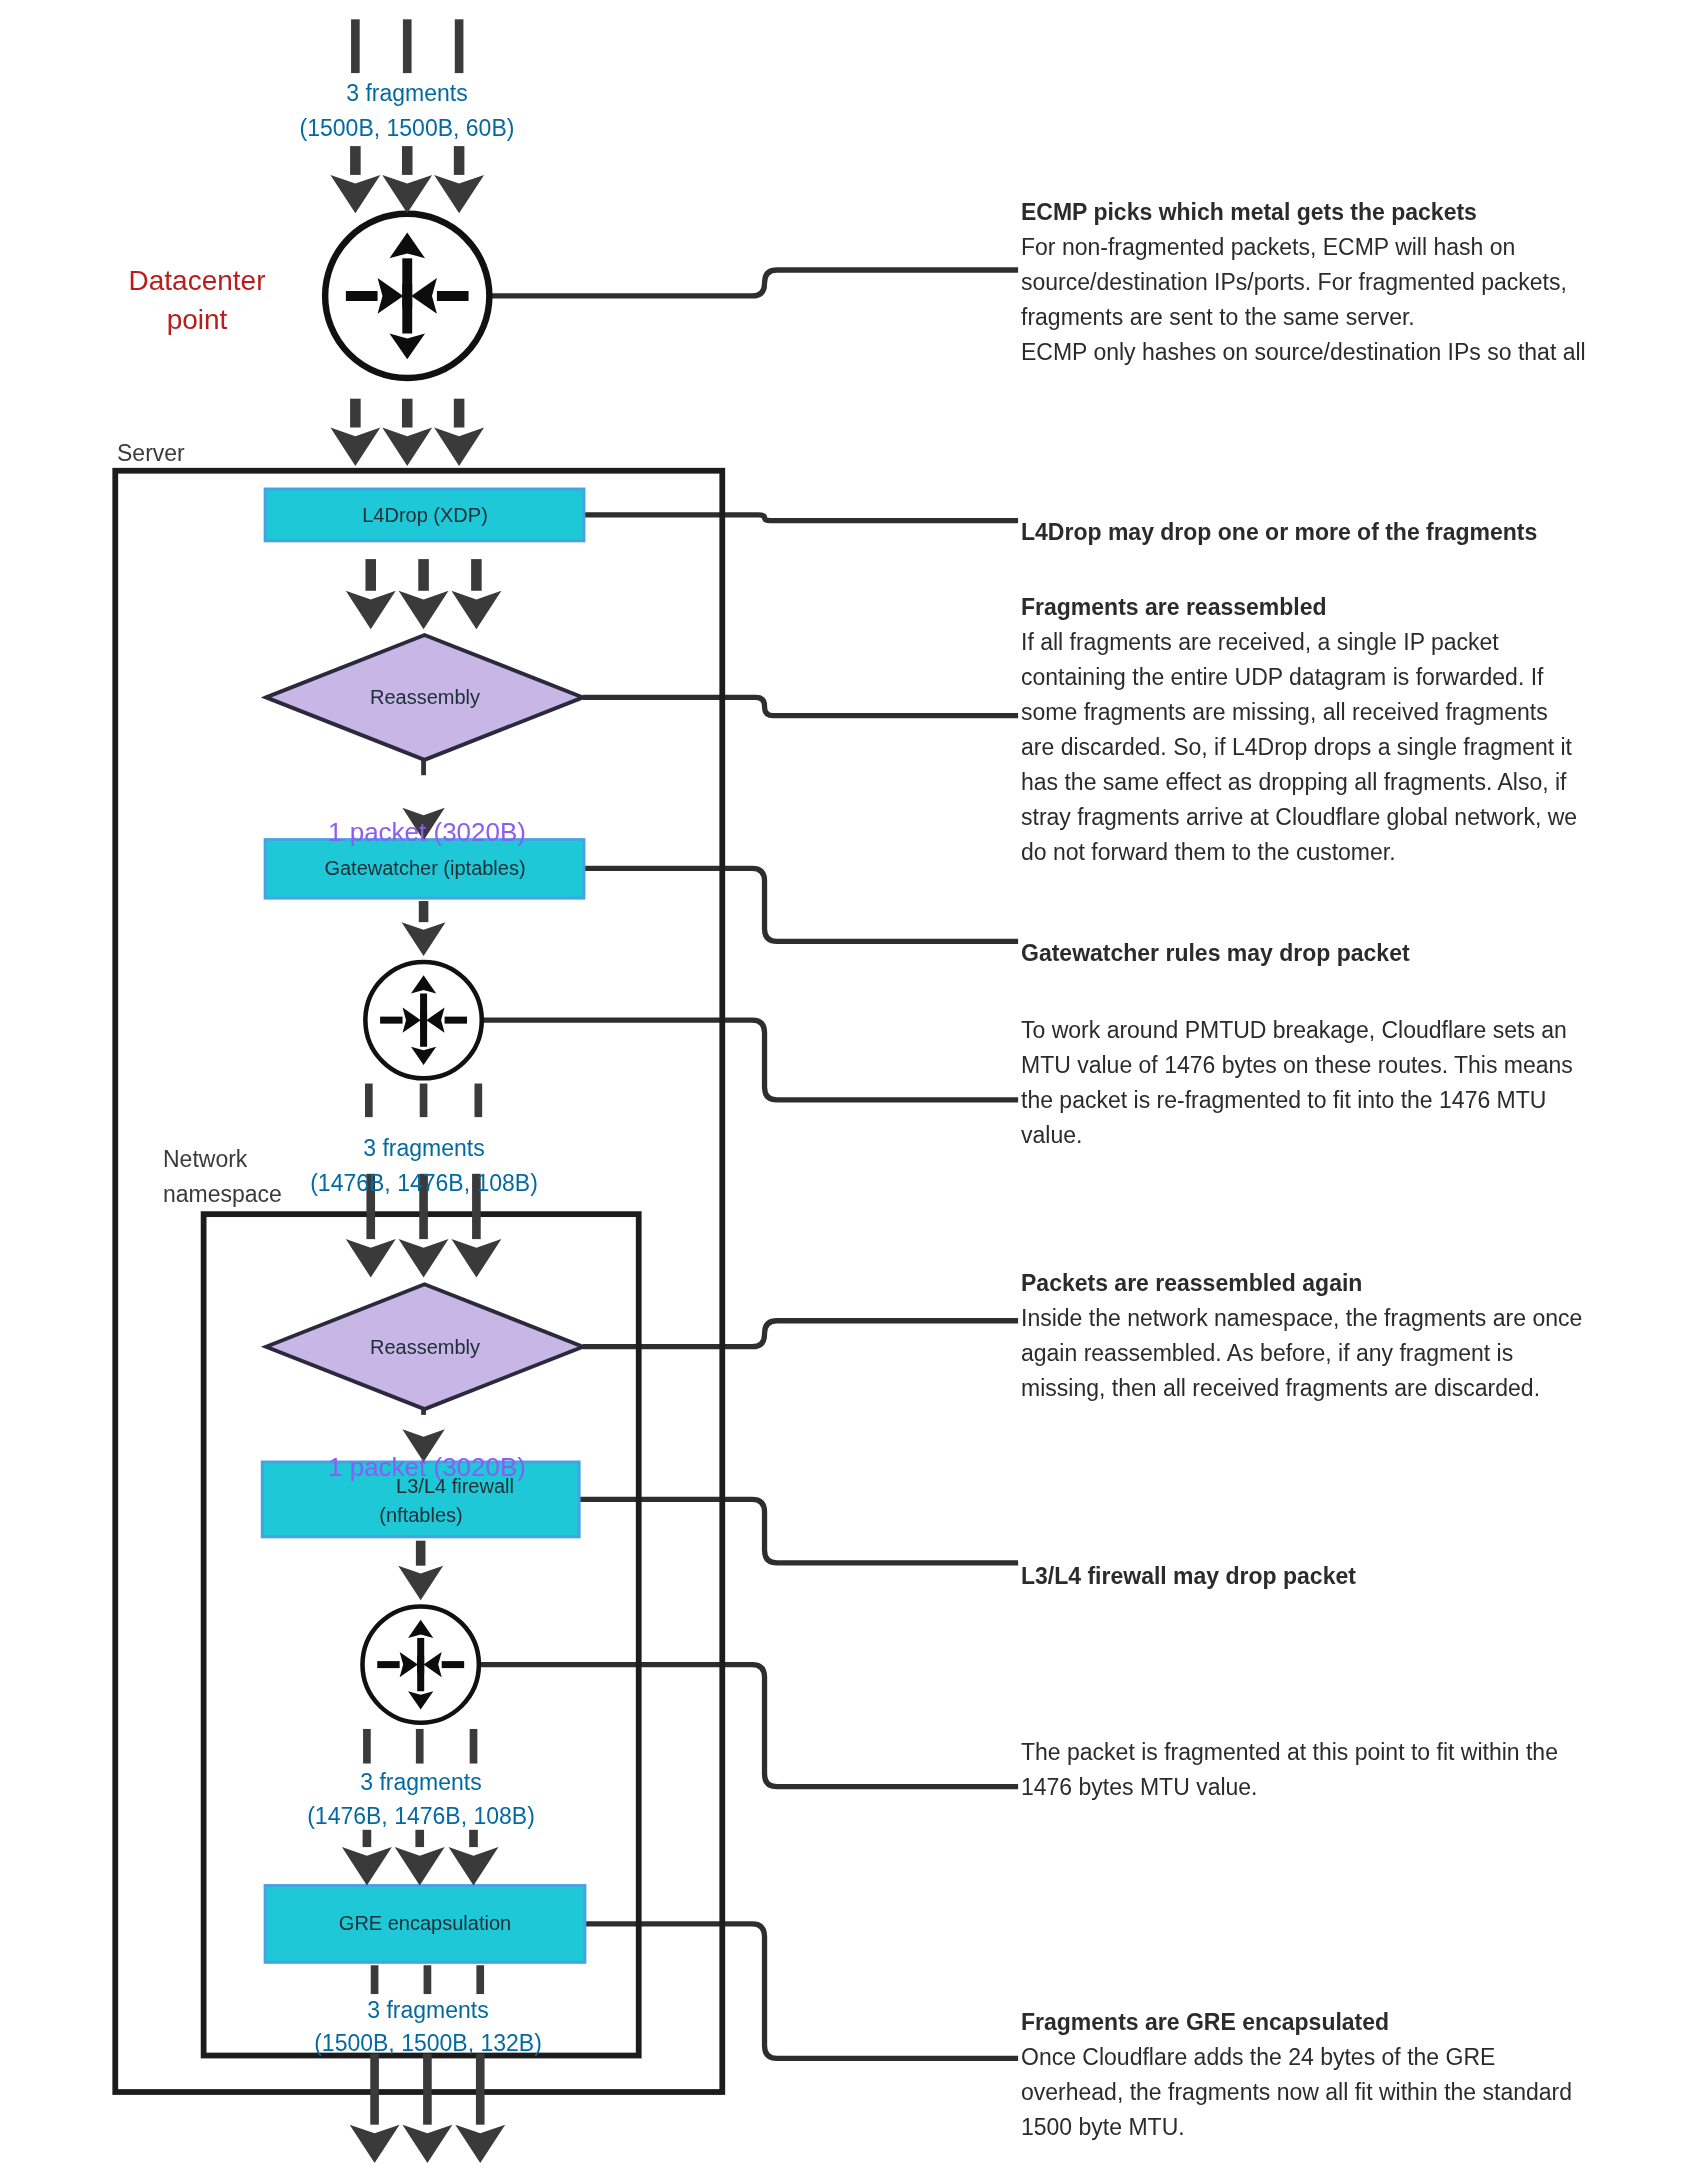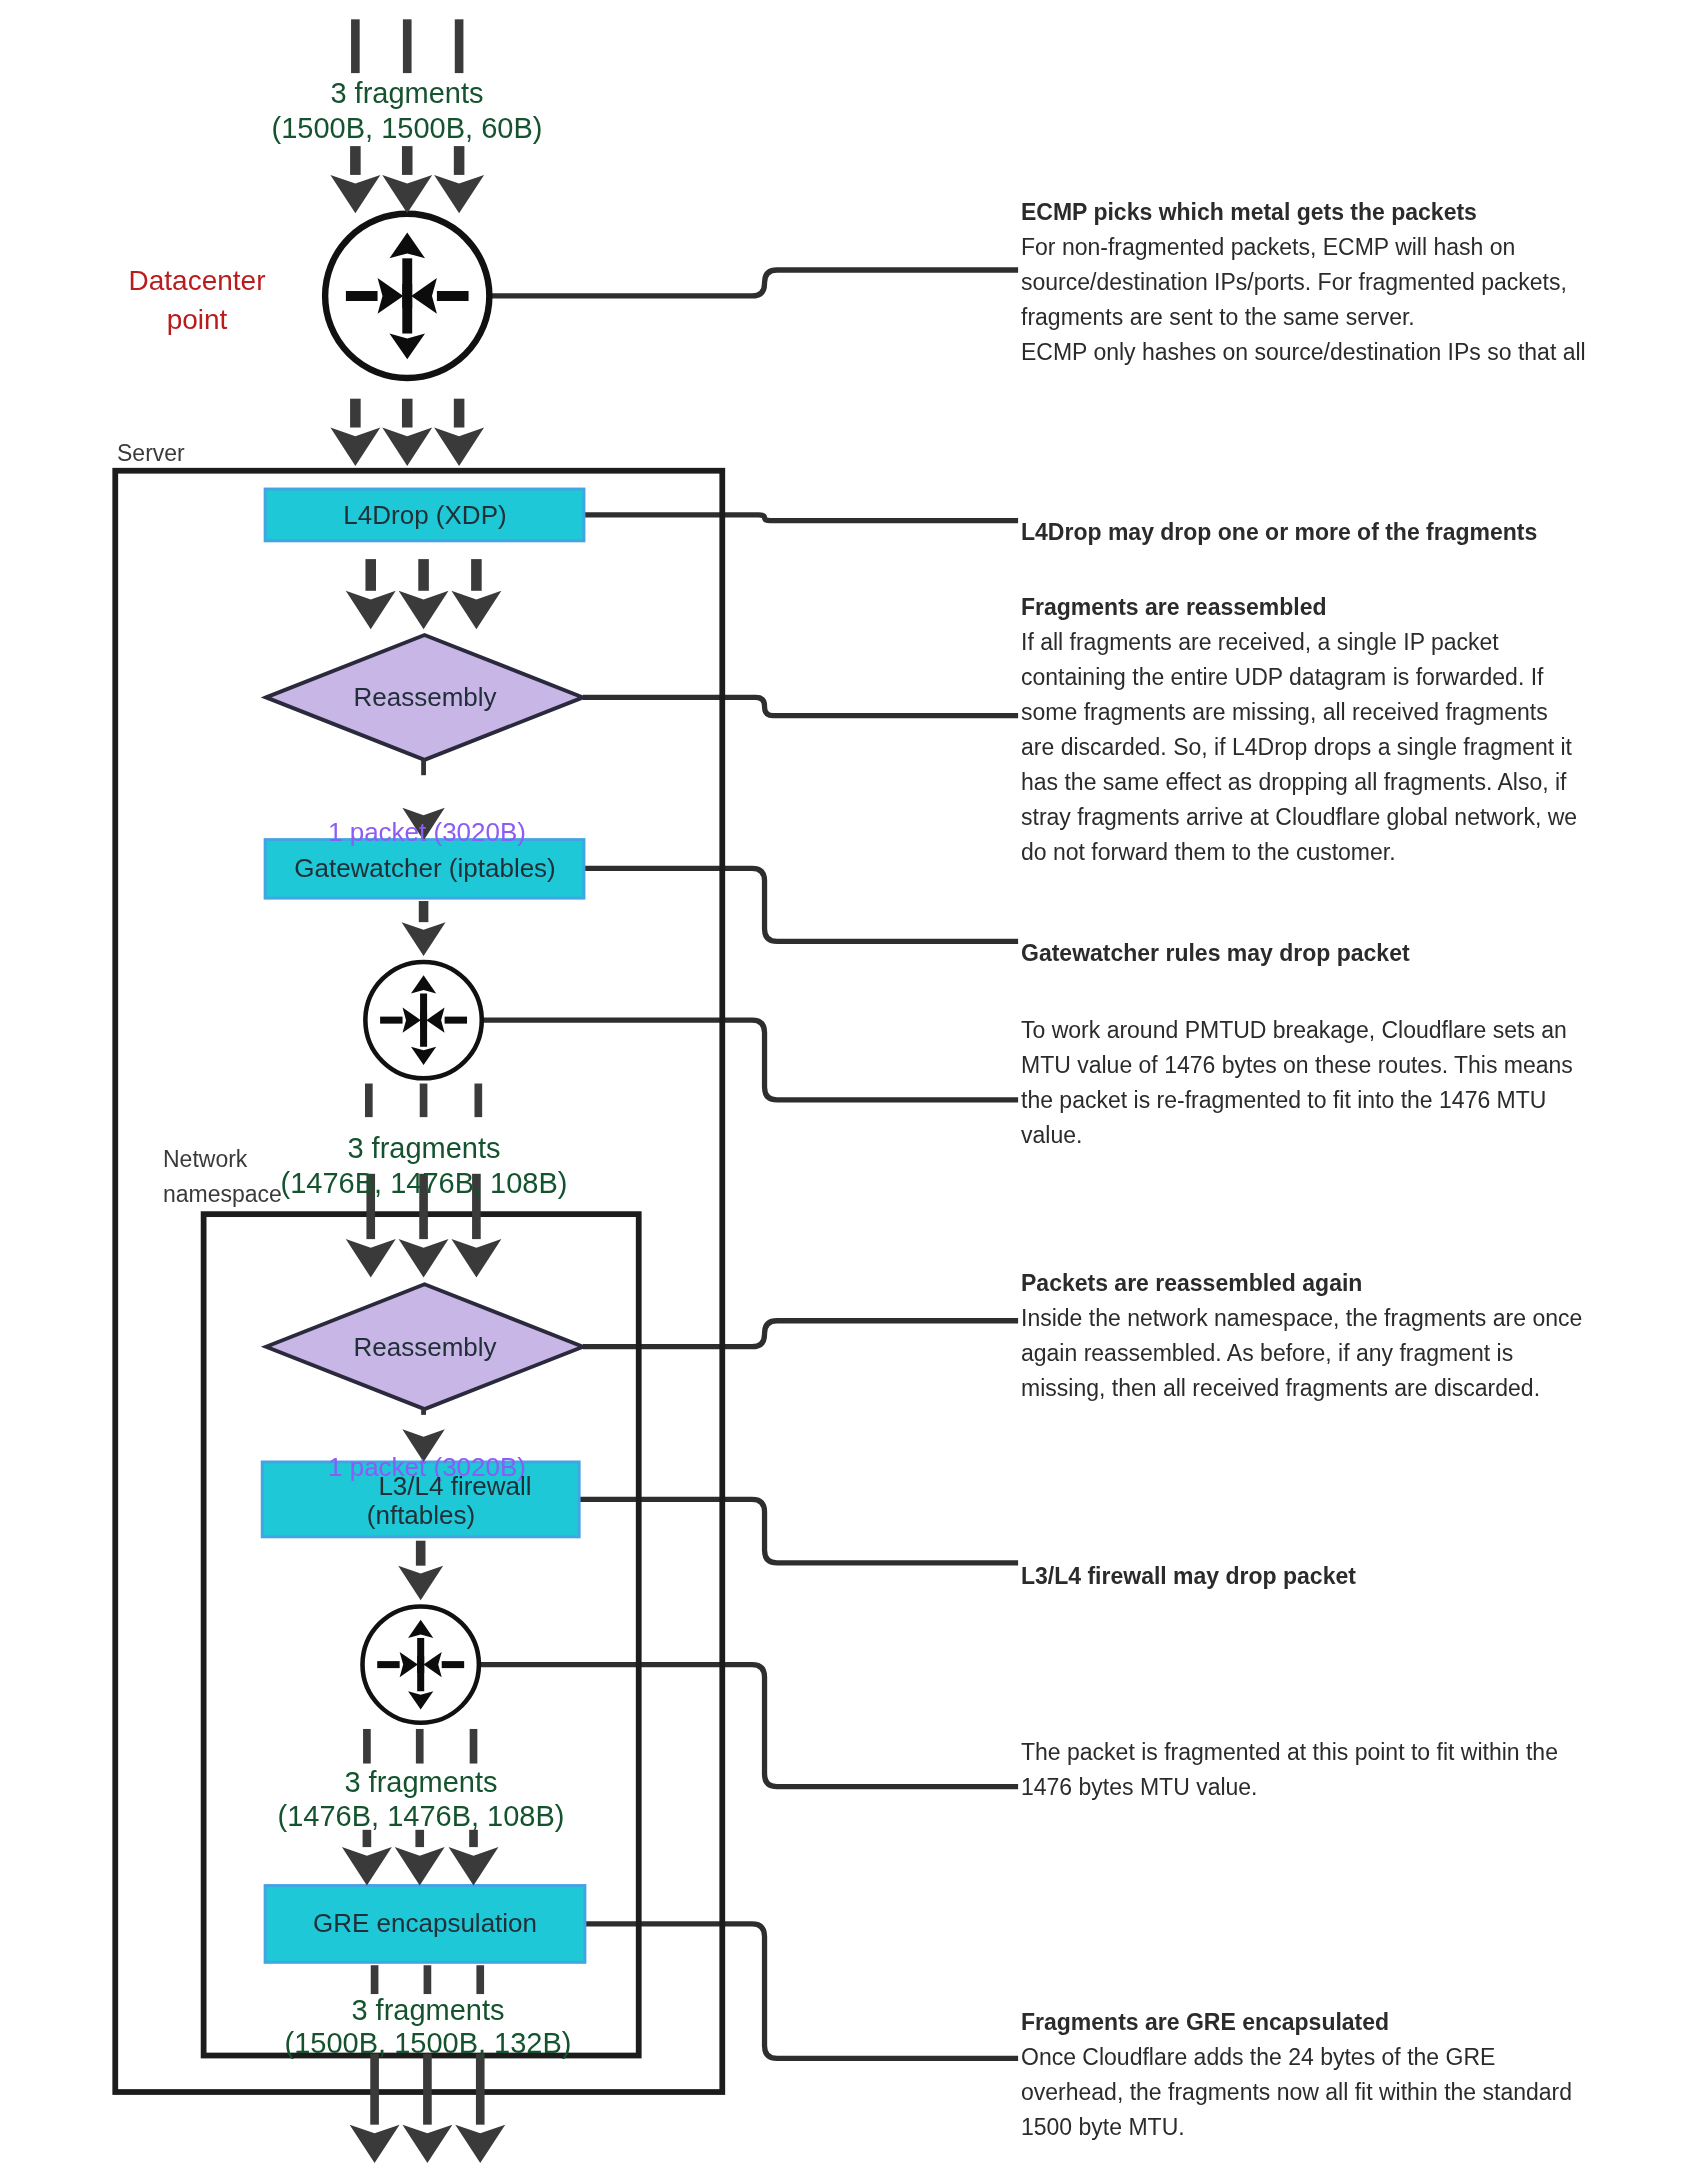--- a/index.html
+++ b/index.html
@@ -5,22 +5,22 @@
   html,body{margin:0;padding:0;background:#ffffff;}
   .canvas{
     position:relative;width:1701px;height:2168px;background:#ffffff;overflow:hidden;
     font-family:"Liberation Sans","DejaVu Sans",sans-serif;
   }
   .canvas svg{position:absolute;left:0;top:0;}
   .lbl{position:absolute;transform:translate(-50%,-50%);white-space:nowrap;color:#b91c1c;}
   .lbl-left{position:absolute;transform:translate(0,-50%);white-space:nowrap;color:#3a3a3a;}
   .f24{font-size:23px;}
   .f29{font-size:28px;}
-  .boxlbl{font-size:26px;color:#213038;}
-  .dimlbl{font-size:29px;color:#14532d;}
+  .boxlbl{font-size:20px;color:#213038;}
+  .dimlbl{font-size:23px;color:#0369a1;}
   .pktlbl{font-size:26px;color:#8b5cf6;margin-top:40px;}
   .ann{position:absolute;left:1021px;color:#2b2b2b;font-size:23px;line-height:35px;}
   .ann div{white-space:nowrap;}
   .ann .h{font-weight:bold;margin-top:12px;}
 </style>
 </head>
 <body>
 
 <div class="canvas">
 

